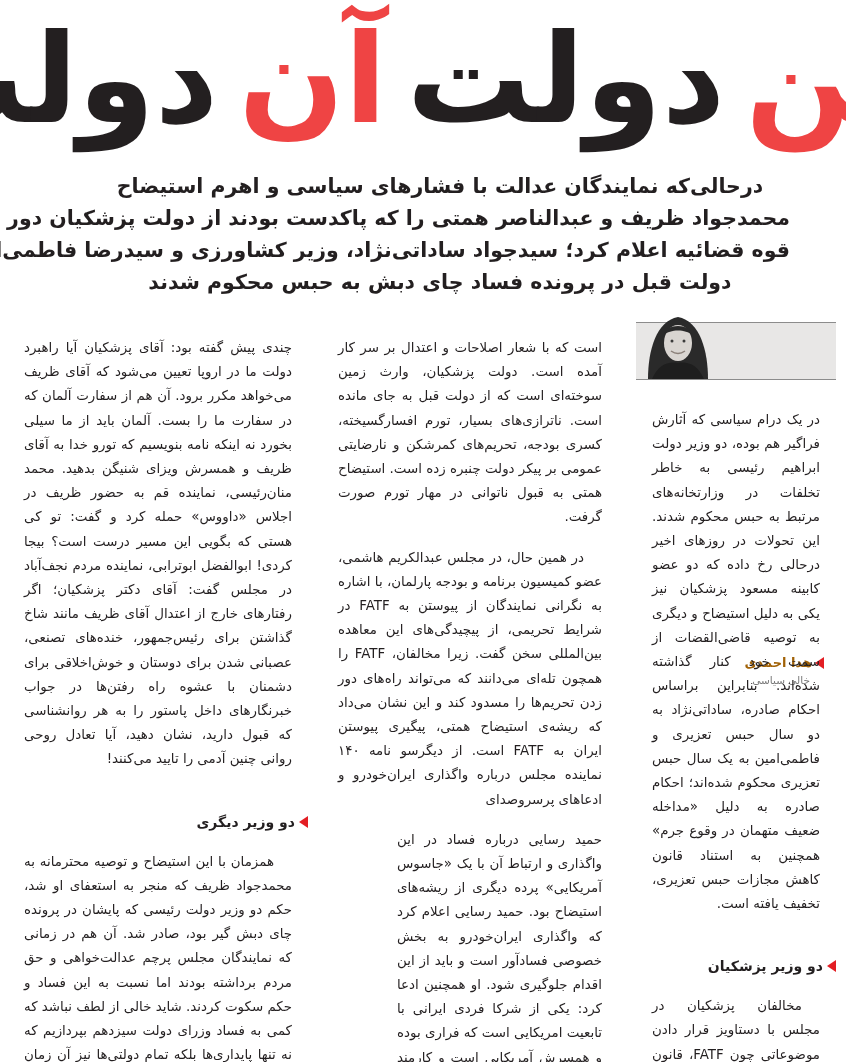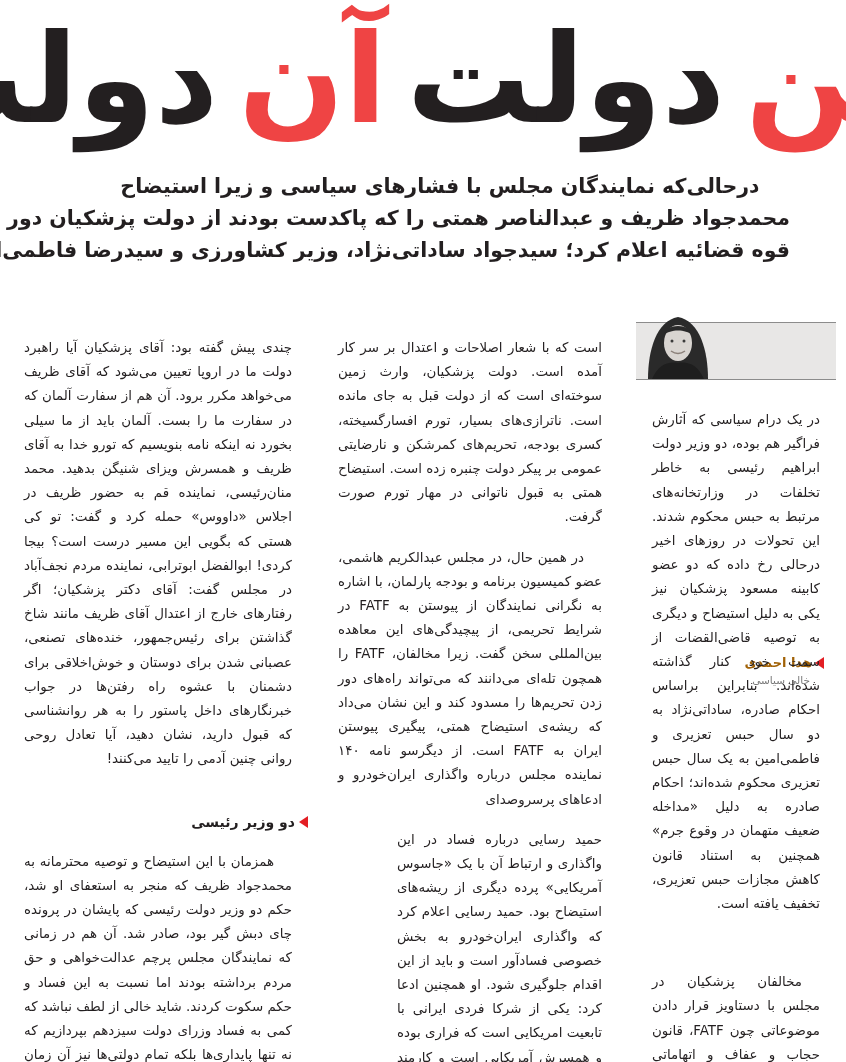--- a/index.html
+++ b/index.html
@@ -65,23 +65,24 @@
 <body>
 
 <div class="headline">
   <span class="hl-red">این</span>
   <span class="hl-black">دولت</span>
   <span class="hl-red">آن</span>
   <span class="hl-black">دولت</span>
 </div>
 
 <div class="lead">
-  <div>درحالی‌که نمایندگان مجلس با فشارهای سیاسی و زیرا استیضاح</div>
+  <div>درحالی‌که نمایندگان عدالت با فشارهای سیاسی و اهرم استیضاح</div>
   <div>محمدجواد ظریف و عبدالناصر همتی را که پاکدست بودند از دولت پزشکیان دور کردند</div>
   <div>قوه قضائیه اعلام کرد؛ سیدجواد ساداتی‌نژاد، وزیر کشاورزی و سیدرضا فاطمی‌امین، وزیر صنعت</div>
+  <div>دولت قبل در پرونده فساد چای دبش به حبس محکوم شدند</div>
 </div>
 
 <div class="author-box">
   <span class="red-tri author-tri"></span>
   <span class="author-name">هدا احمدی</span>
   <span class="author-role">خالی سیاسی</span>
 </div>
 <div class="author-photo">
   <svg width="80" height="68" viewBox="0 0 80 68">
     <path d="M10 68 C 10 40, 18 10, 40 6 C 62 10, 70 40, 70 68 Z" fill="#2a2a2a"></path>
@@ -90,31 +91,35 @@
     <path d="M33 40 Q 40 45 47 40" stroke="#8a7f78" stroke-width="1.5" fill="none"></path>
     <circle cx="34" cy="30" r="1.5" fill="#3a3a3a"></circle>
     <circle cx="46" cy="30" r="1.5" fill="#3a3a3a"></circle>
     <path d="M14 68 C 20 54, 30 50, 40 52 C 50 50, 60 54, 66 68 Z" fill="#1e1e1e"></path>
   </svg>
 </div>
 
 <div class="col col-right">
   <p>در یک درام سیاسی که آثارش فراگیر هم بوده، دو وزیر دولت ابراهیم رئیسی به خاطر تخلفات در وزارتخانه‌های مرتبط به حبس محکوم شدند. این تحولات در روزهای اخیر درحالی رخ داده که دو عضو کابینه مسعود پزشکیان نیز یکی به دلیل استیضاح و دیگری به توصیه قاضی‌القضات از سمت خود کنار گذاشته شده‌اند. بنابراین براساس احکام صادره، ساداتی‌نژاد به دو سال حبس تعزیری و فاطمی‌امین به یک سال حبس تعزیری محکوم شده‌اند؛ احکام صادره به دلیل «مداخله ضعیف متهمان در وقوع جرم» همچنین به استناد قانون کاهش مجازات حبس تعزیری، تخفیف یافته است.</p>
   <div style="height:22px"></div>
+  <div class="subhead">
+    <span class="red-tri"></span>
+    <span>دو وزیر پزشکیان</span>
+  </div>
   <p class="indent">مخالفان پزشکیان در مجلس با دستاویز قرار دادن موضوعاتی چون FATF، قانون حجاب و عفاف و اتهاماتی همچون دوتابعیتی بودن و ناکارآمدی، دولت را آماج حملات خود قرار دادند. گویی هدف، نه حل مشکلات بلکه به زانو درآوردن دولتی</p>
 </div>
 
 <div class="col col-mid">
   <p>است که با شعار اصلاحات و اعتدال بر سر کار آمده است. دولت پزشکیان، وارث زمین سوخته‌ای است که از دولت قبل به جای مانده است. ناترازی‌های بسیار، تورم افسارگسیخته، کسری بودجه، تحریم‌های کمرشکن و نارضایتی عمومی بر پیکر دولت چنبره زده است. استیضاح همتی به قبول ناتوانی در مهار تورم صورت گرفت.</p>
   <p class="indent">در همین حال، در مجلس عبدالکریم هاشمی، عضو کمیسیون برنامه و بودجه پارلمان، با اشاره به نگرانی نمایندگان از پیوستن به FATF در شرایط تحریمی، از پیچیدگی‌های این معاهده بین‌المللی سخن گفت. زیرا مخالفان، FATF را همچون تله‌ای می‌دانند که می‌تواند راه‌های دور زدن تحریم‌ها را مسدود کند و این نشان می‌داد که ریشه‌ی استیضاح همتی، پیگیری پیوستن ایران به FATF است. از دیگرسو نامه ۱۴۰ نماینده مجلس درباره واگذاری ایران‌خودرو و ادعاهای پرسروصدای</p>
   <p style="width:205px">حمید رسایی درباره فساد در این واگذاری و ارتباط آن با یک «جاسوس آمریکایی» پرده دیگری از ریشه‌های استیضاح بود. حمید رسایی اعلام کرد که واگذاری ایران‌خودرو به بخش خصوصی فسادآور است و باید از این اقدام جلوگیری شود. او همچنین ادعا کرد: یکی از شرکا فردی ایرانی با تابعیت امریکایی است که فراری بوده و همسرش آمریکایی است و کارمند رسمی اف‌بی‌آی است. همچنین حملات بی‌امان به ظریف از سوی</p>
   <p>نمایندگانی چون محمد منان‌رئیسی و ابوالفضل ابوترابی با الفاظی تند و توهین‌آمیز، نشان از عمق کینه و عداوت تندروها با چهره‌های شاخص جریان اصلاح‌طلب دارد. رسایی البته مکرراً به ظریف هم در تذکراتش پشت تریبون مجلس هجمه داشت.</p>
 </div>
 
 <div class="col col-left">
   <p>چندی پیش گفته بود: آقای پزشکیان آیا راهبرد دولت ما در اروپا تعیین می‌شود که آقای ظریف می‌خواهد مکرر برود. آن هم از سفارت آلمان که در سفارت ما را بست. آلمان باید از ما سیلی بخورد نه اینکه نامه بنویسیم که تورو خدا به آقای ظریف و همسرش ویزای شنیگن بدهید. محمد منان‌رئیسی، نماینده قم به حضور ظریف در اجلاس «داووس» حمله کرد و گفت: تو کی هستی که بگویی این مسیر درست است؟ بیجا کردی! ابوالفضل ابوترابی، نماینده مردم نجف‌آباد در مجلس گفت: آقای دکتر پزشکیان؛ اگر رفتارهای خارج از اعتدال آقای ظریف مانند شاخ گذاشتن برای رئیس‌جمهور، خنده‌های تصنعی، عصبانی شدن برای دوستان و خوش‌اخلاقی برای دشمنان با عشوه راه رفتن‌ها در جواب خبرنگارهای داخل پاستور را به هر روانشناسی که قبول دارید، نشان دهید، آیا تعادل روحی روانی چنین آدمی را تایید می‌کنند!</p>
   <div style="height:22px"></div>
   <div class="subhead">
     <span class="red-tri"></span>
-    <span>دو وزیر رئیسی</span>
+    <span>دو وزیر دیگری</span>
   </div>
   <p class="indent">همزمان با این استیضاح و توصیه محترمانه به محمدجواد ظریف که منجر به استعفای او شد، حکم دو وزیر دولت رئیسی که پایشان در پرونده چای دبش گیر بود، صادر شد. آن هم در زمانی که نمایندگان مجلس پرچم عدالت‌خواهی و حق مردم برداشته بودند اما نسبت به این فساد و حکم سکوت کردند. شاید خالی از لطف نباشد که کمی به فساد وزرای دولت سیزدهم بپردازیم که نه تنها پایداری‌ها بلکه تمام دولتی‌ها نیز آن زمان و حتی اکنون هم لب به این فساد نمی‌گشایند. آخرین بار اصغر جهانگیر، سخنگوی قوه قضائیه در برنامه «گفت‌وگوی ویژه خبری» که از شبکه خبر پخش شد، از وضعیت پرونده فساد چای دبش خبر داد. وی اعلام کرد که این پرونده شامل ۶۱ متهم است که از بین آنها ۴۲ نفر تعیین تکلیف شده‌اند. در این میان، سه نفر به طور قطعی تبرئه و یک نفر به دلیل فوت در زمان بازداشت، قرار موقوفی تعقیب برایش صادر شد. همچنین برای یک نفر قرار عدم صلاحیت صادر شده و پرونده باقی متهمان</p>
 </div>
 
 </body></html>

